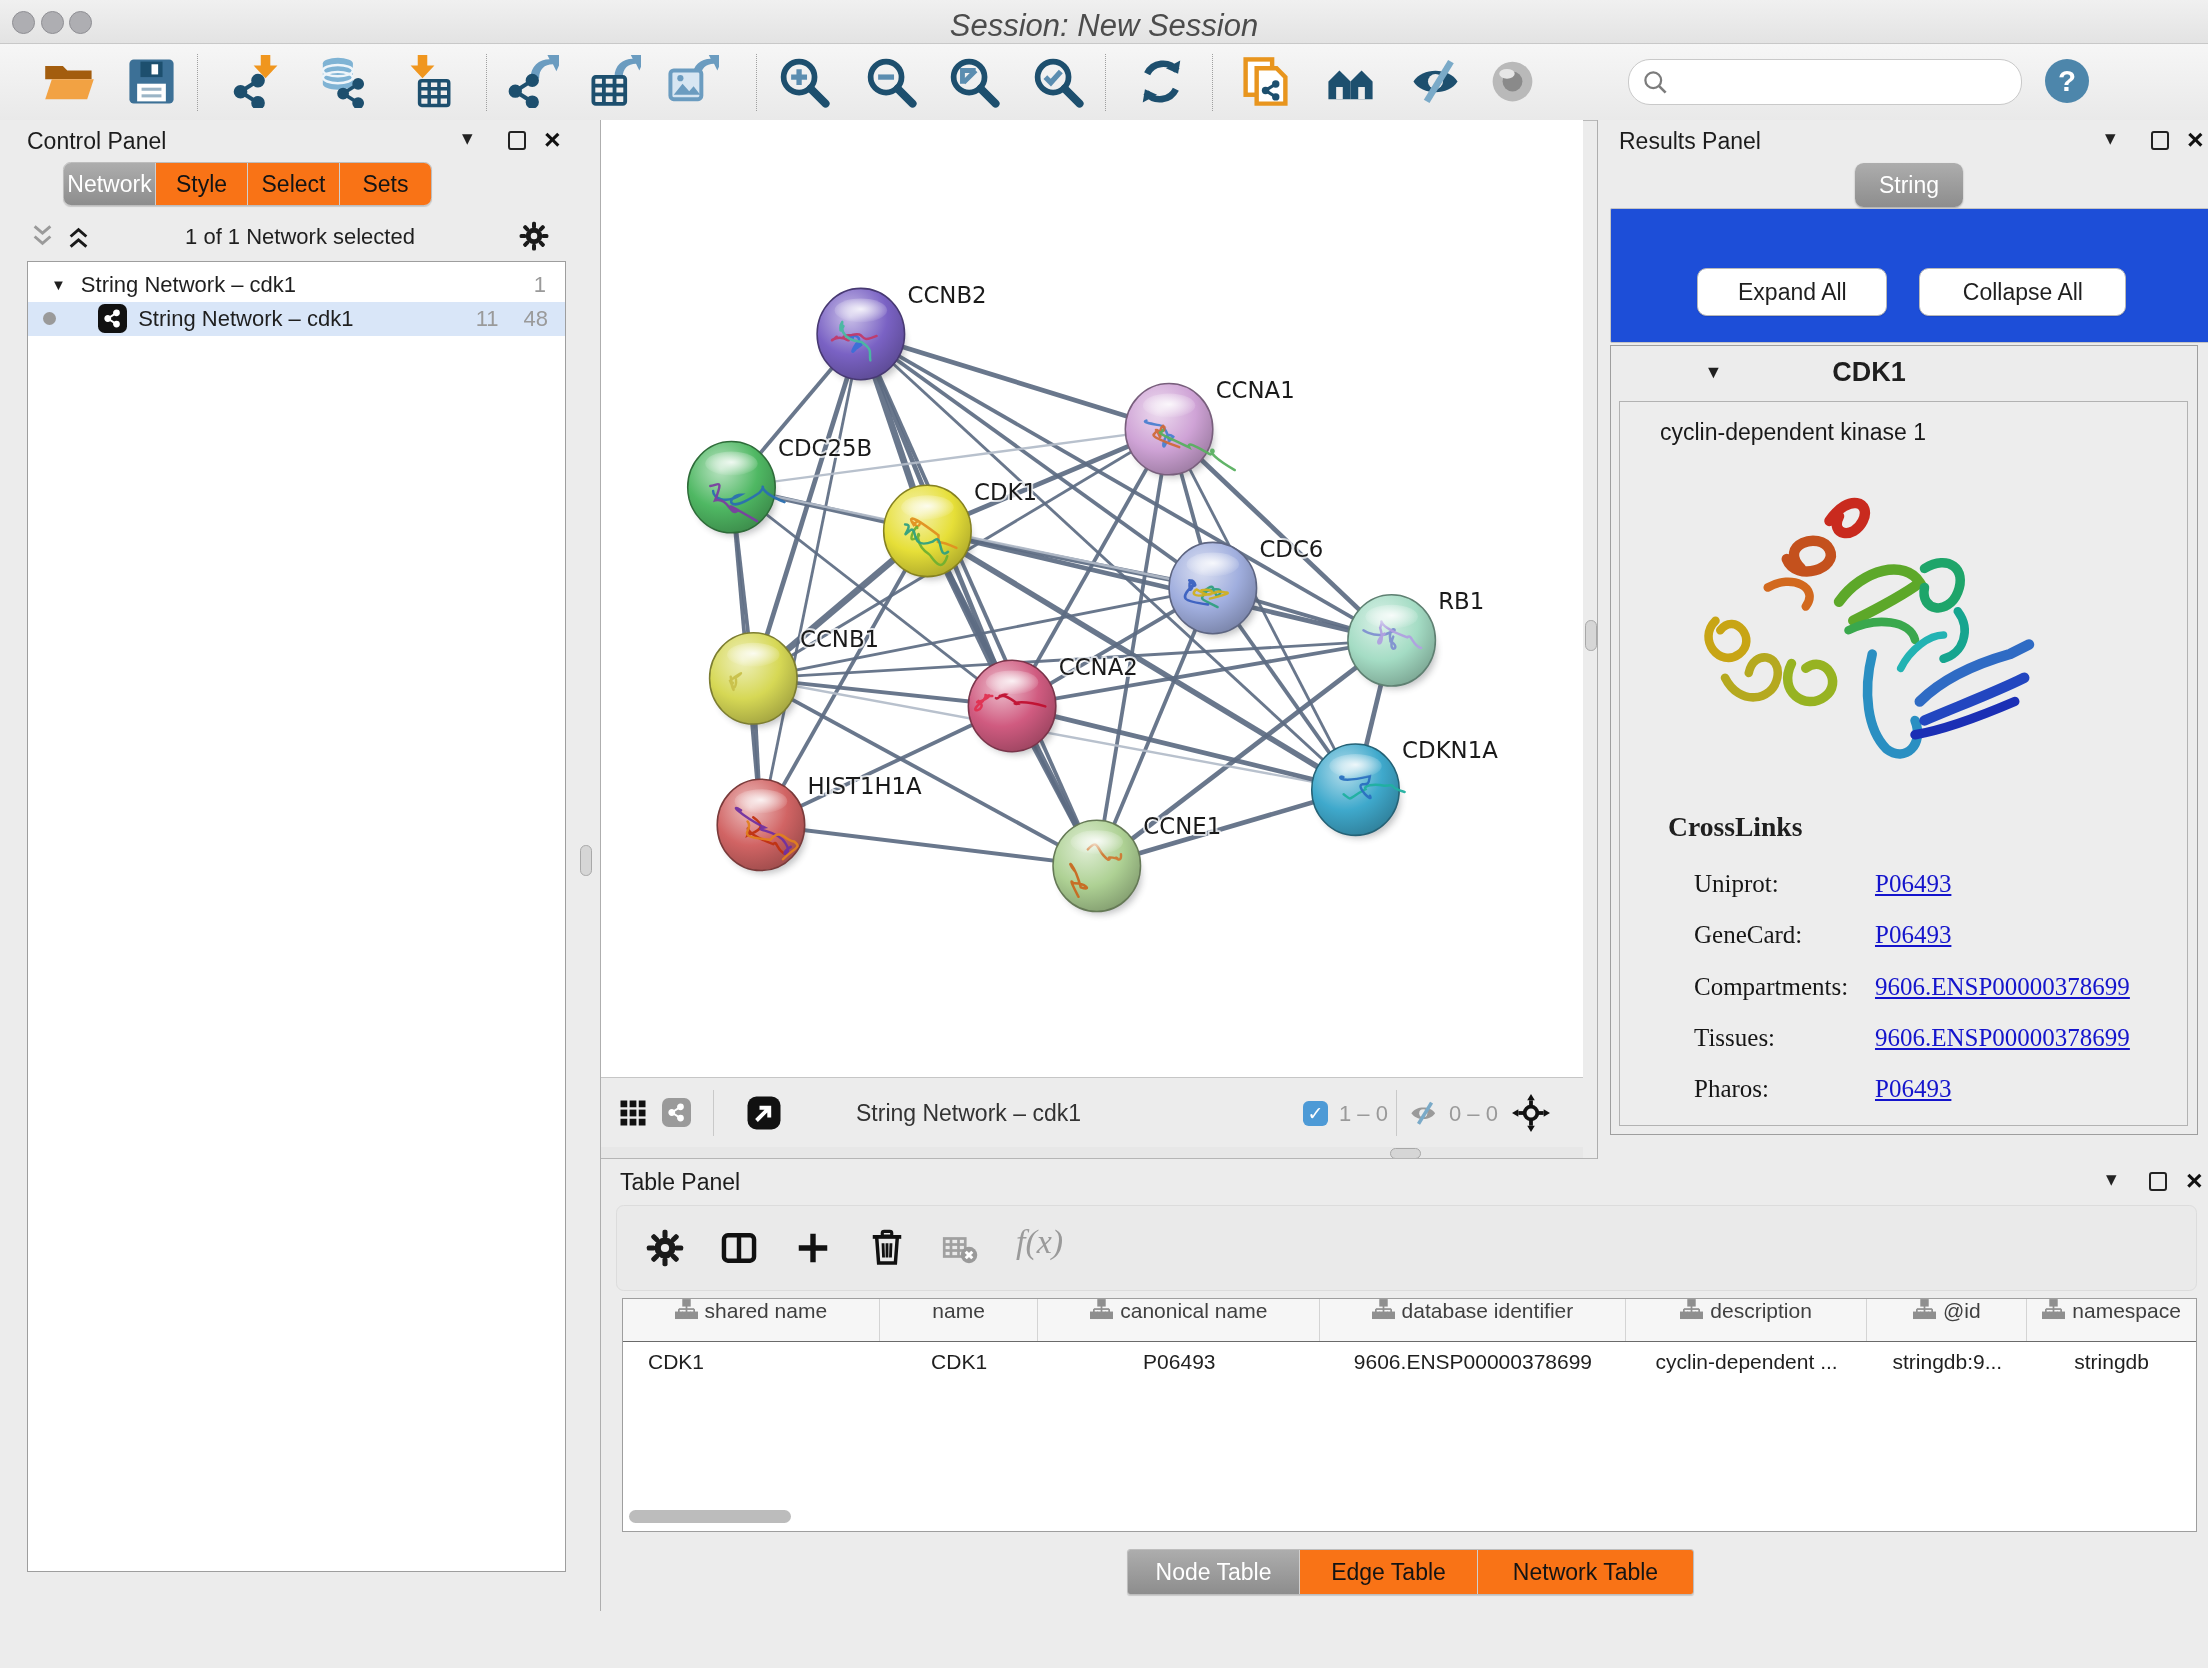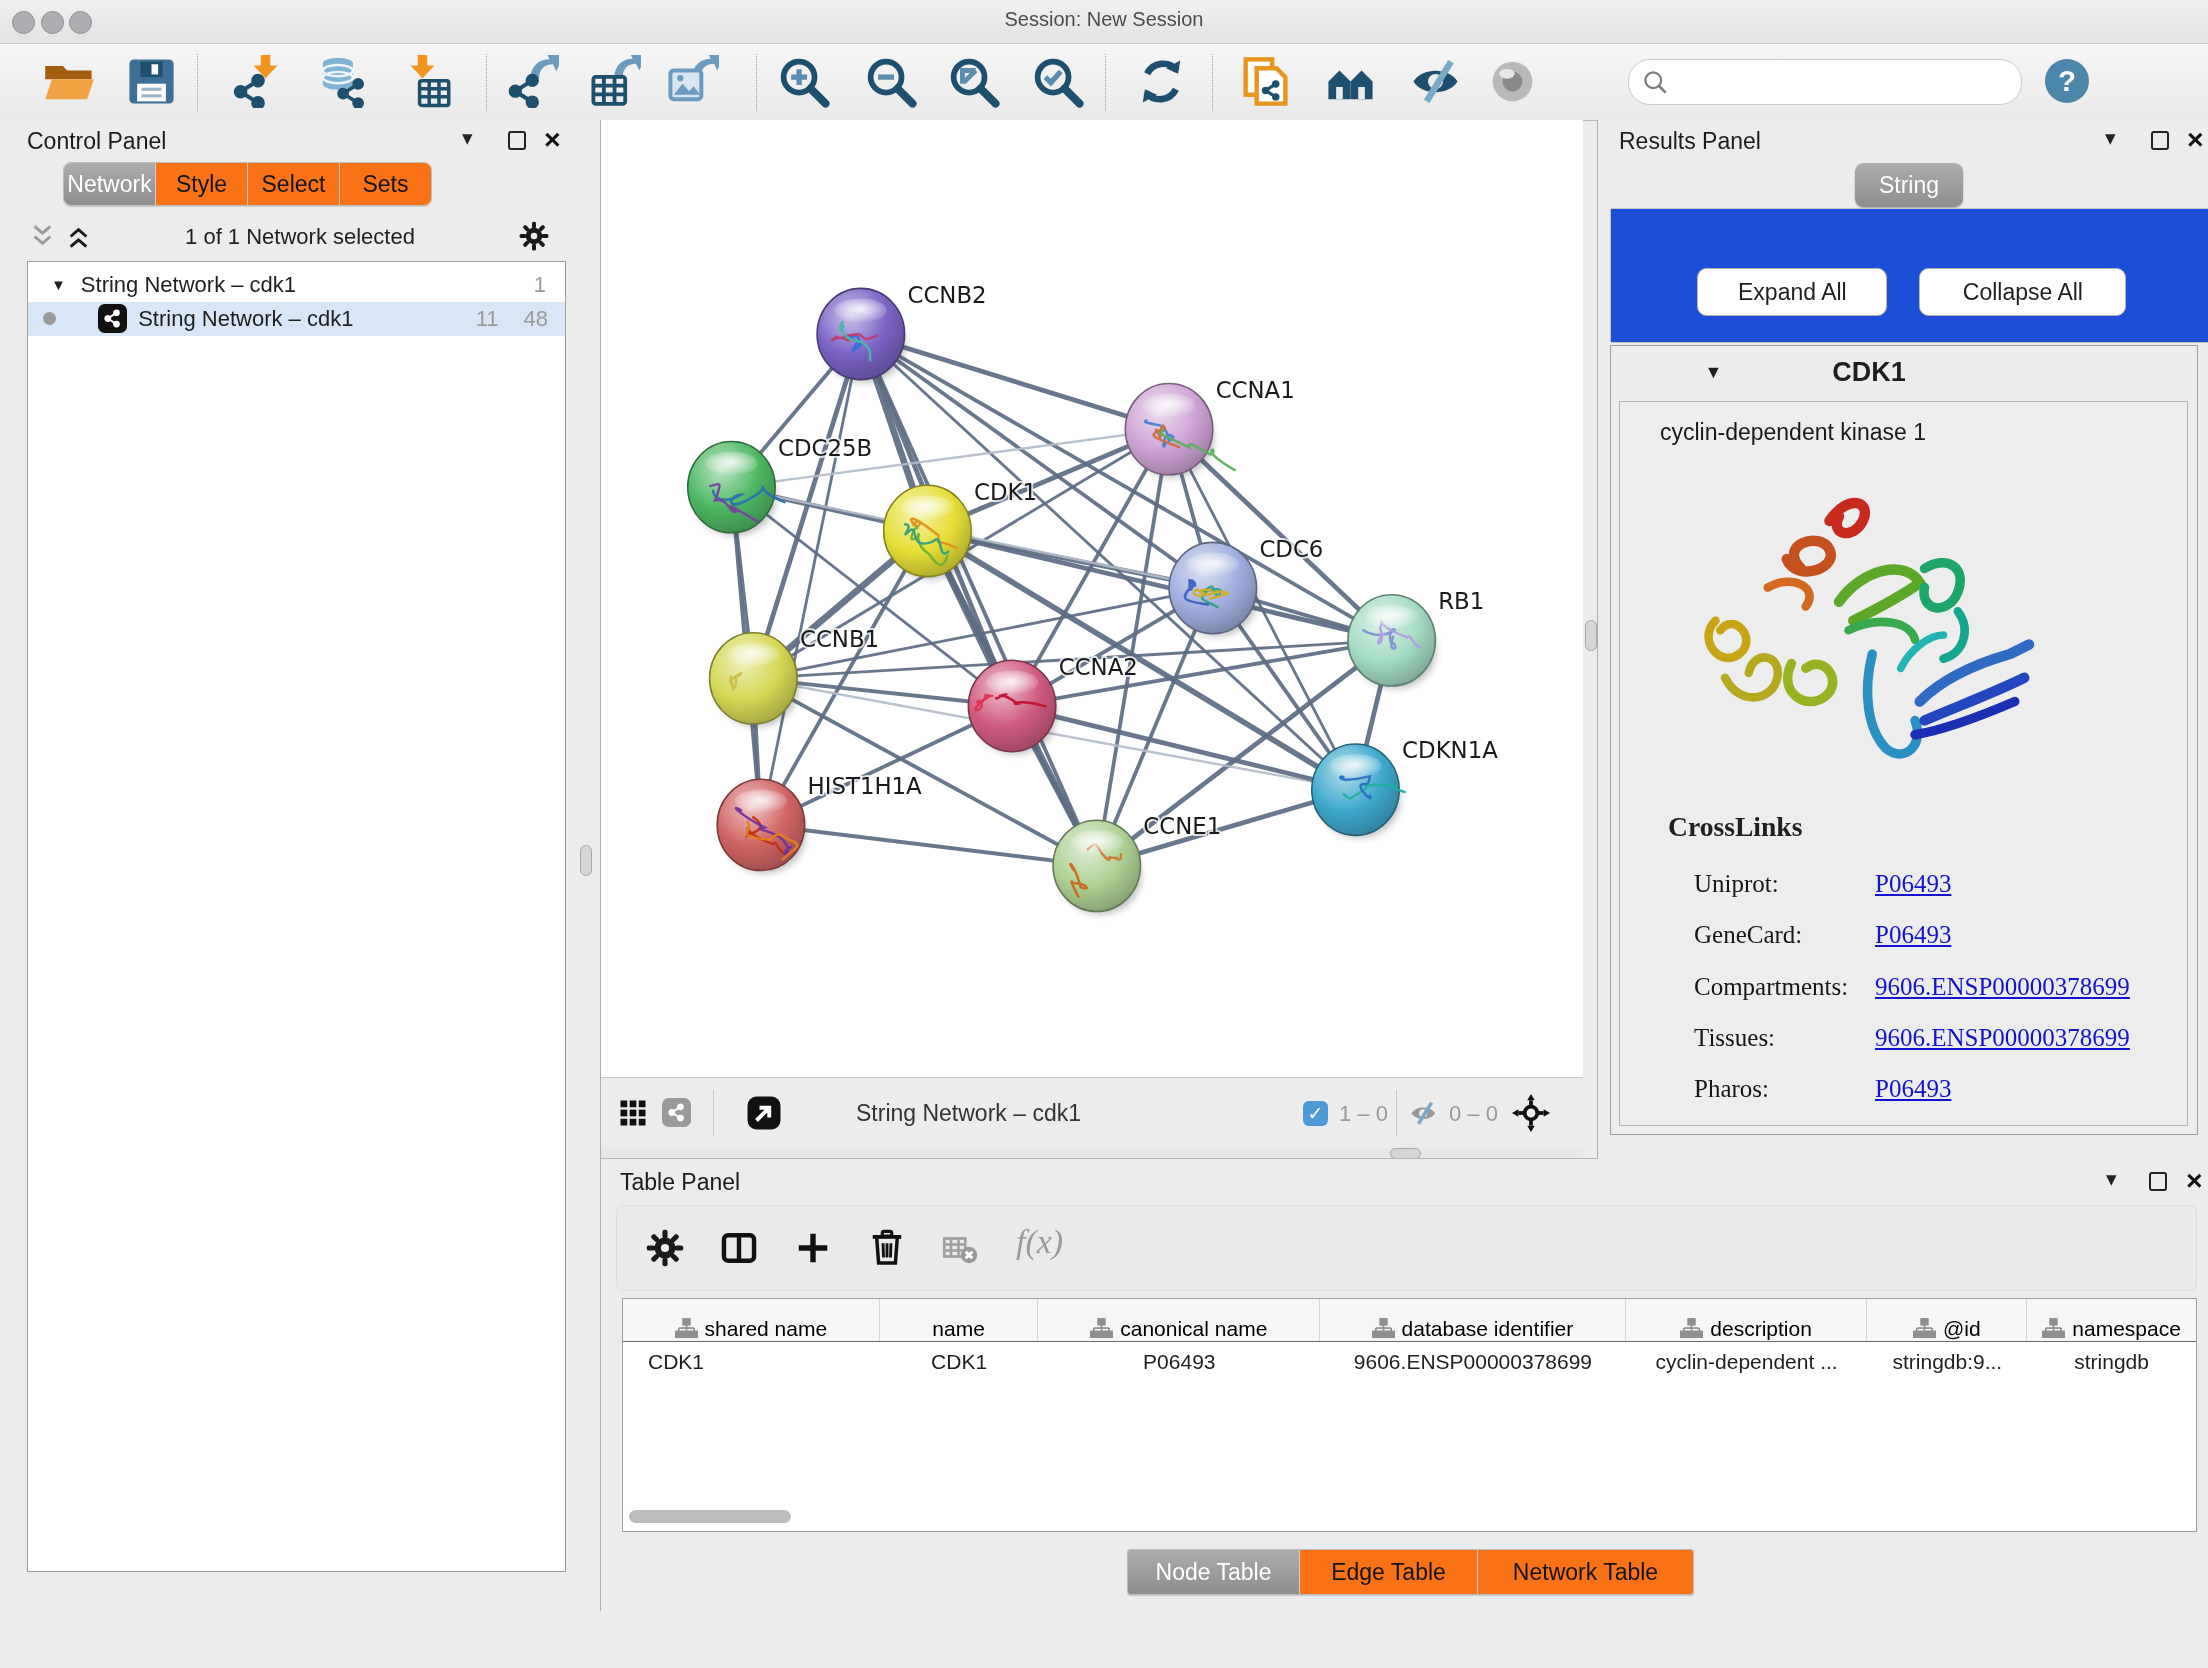--- a/index.html
+++ b/index.html
@@ -4,21 +4,21 @@
 <style>
   html,body{margin:0;padding:0;background:#dcdcdc;}
   #app{position:relative;width:2208px;height:1668px;background:#ececec;overflow:hidden;
        font-family:"Liberation Sans","DejaVu Sans",sans-serif;color:#1f1f1f;}
   .abs{position:absolute;}
   
   #titlebar{left:0;top:0;width:2208px;height:43px;background:linear-gradient(#f0f0f0,#e3e3e3);
             border-bottom:1px solid #c8c8c8;}
   .tl{position:absolute;top:10.5px;width:21px;height:21px;border-radius:50%;
       background:#aeaeb2;border:1px solid #8f8f94;}
-  #win-title{position:absolute;left:0;right:0;top:7.6px;text-align:center;font-size:20px;color:#4c4c4c;}
+  #win-title{position:absolute;left:0;right:0;top:7.6px;text-align:center;font-size:31px;color:#4c4c4c;font-style:italic;}
   
   #toolbar{left:0;top:44px;width:2208px;height:76px;background:linear-gradient(#f6f6f6,#e9e9e9);
            border-bottom:1px solid #b9b9b9;}
   .tbtn{position:absolute;top:11.4px;width:53px;height:53px;}
   .tbtn svg{width:100%;height:100%;}
   .tsep{position:absolute;top:9.5px;height:57px;border-left:1.9px dotted #9f9f9f;}
   #search-wrap{position:absolute;left:1628px;top:15px;width:392px;height:44px;background:#fff;
                border:1.9px solid #c9c9c9;border-radius:22px;}
   #search-wrap svg{position:absolute;left:13.3px;top:8.6px;width:27px;height:27px;}
   #search-input{position:absolute;left:48px;top:3.8px;width:323px;height:32px;border:none;outline:none;
@@ -54,21 +54,21 @@
   .cf-div{position:absolute;top:12.4px;height:46px;border-left:1px solid #c9c9c9;}
   #hdivider{left:601px;top:1147px;width:982px;height:11.4px;background:#e7e7e7;}
   .grip{background:#d6d6d6;border:1px solid #a8a8a8;border-radius:5.7px;}
   
   #table-panel{left:601px;top:1158px;width:1607px;height:453px;background:#ececec;border-top:1px solid #b5b5b5;}
   #tp-toolbar{position:absolute;left:15px;top:46px;width:1579px;height:84px;background:#eaeaea;
               border:1px solid #dcdcdc;border-radius:7.6px;}
   #tp-table{position:absolute;left:21px;top:139px;width:1575px;height:234px;background:#fff;
             border:1.9px solid #9e9e9e;box-sizing:border-box;}
   #tp-head{display:flex;height:42px;background:#f6f6f6;border-bottom:1.9px solid #6a6a6a;}
-  .th{display:flex;align-items:flex-end;justify-content:center;gap:7px;font-size:21px;color:#000000;
+  .th{display:flex;align-items:flex-start;justify-content:center;gap:7px;font-size:21px;color:#404040;
       border-right:1px solid #d4d4d4;box-sizing:border-box;overflow:hidden;white-space:nowrap;}
   .th svg{width:23px;height:23px;color:#8f8f8f;flex:0 0 auto;}
   #tp-row{display:flex;height:40px;font-size:21px;align-items:center;}
   .td{box-sizing:border-box;text-align:center;overflow:hidden;white-space:nowrap;}
   #tp-scroll{position:absolute;left:5.7px;bottom:7.6px;width:162px;height:13.3px;border-radius:6.7px;background:#bcbcbc;}
   #tp-tabs{position:absolute;left:526px;top:390px;height:44px;display:flex;border:1px solid #bdbdbd;
            border-radius:3px;overflow:hidden;box-shadow:0 1px 1px rgba(0,0,0,.15);}
   .tp-tab{height:44px;font-size:23px;display:flex;align-items:center;justify-content:center;border-left:1px solid #cfcfcf;}
   
   #results-panel{left:1597px;top:120px;width:612px;height:1039px;background:#ececec;border-left:1px solid #aeaeae;}

